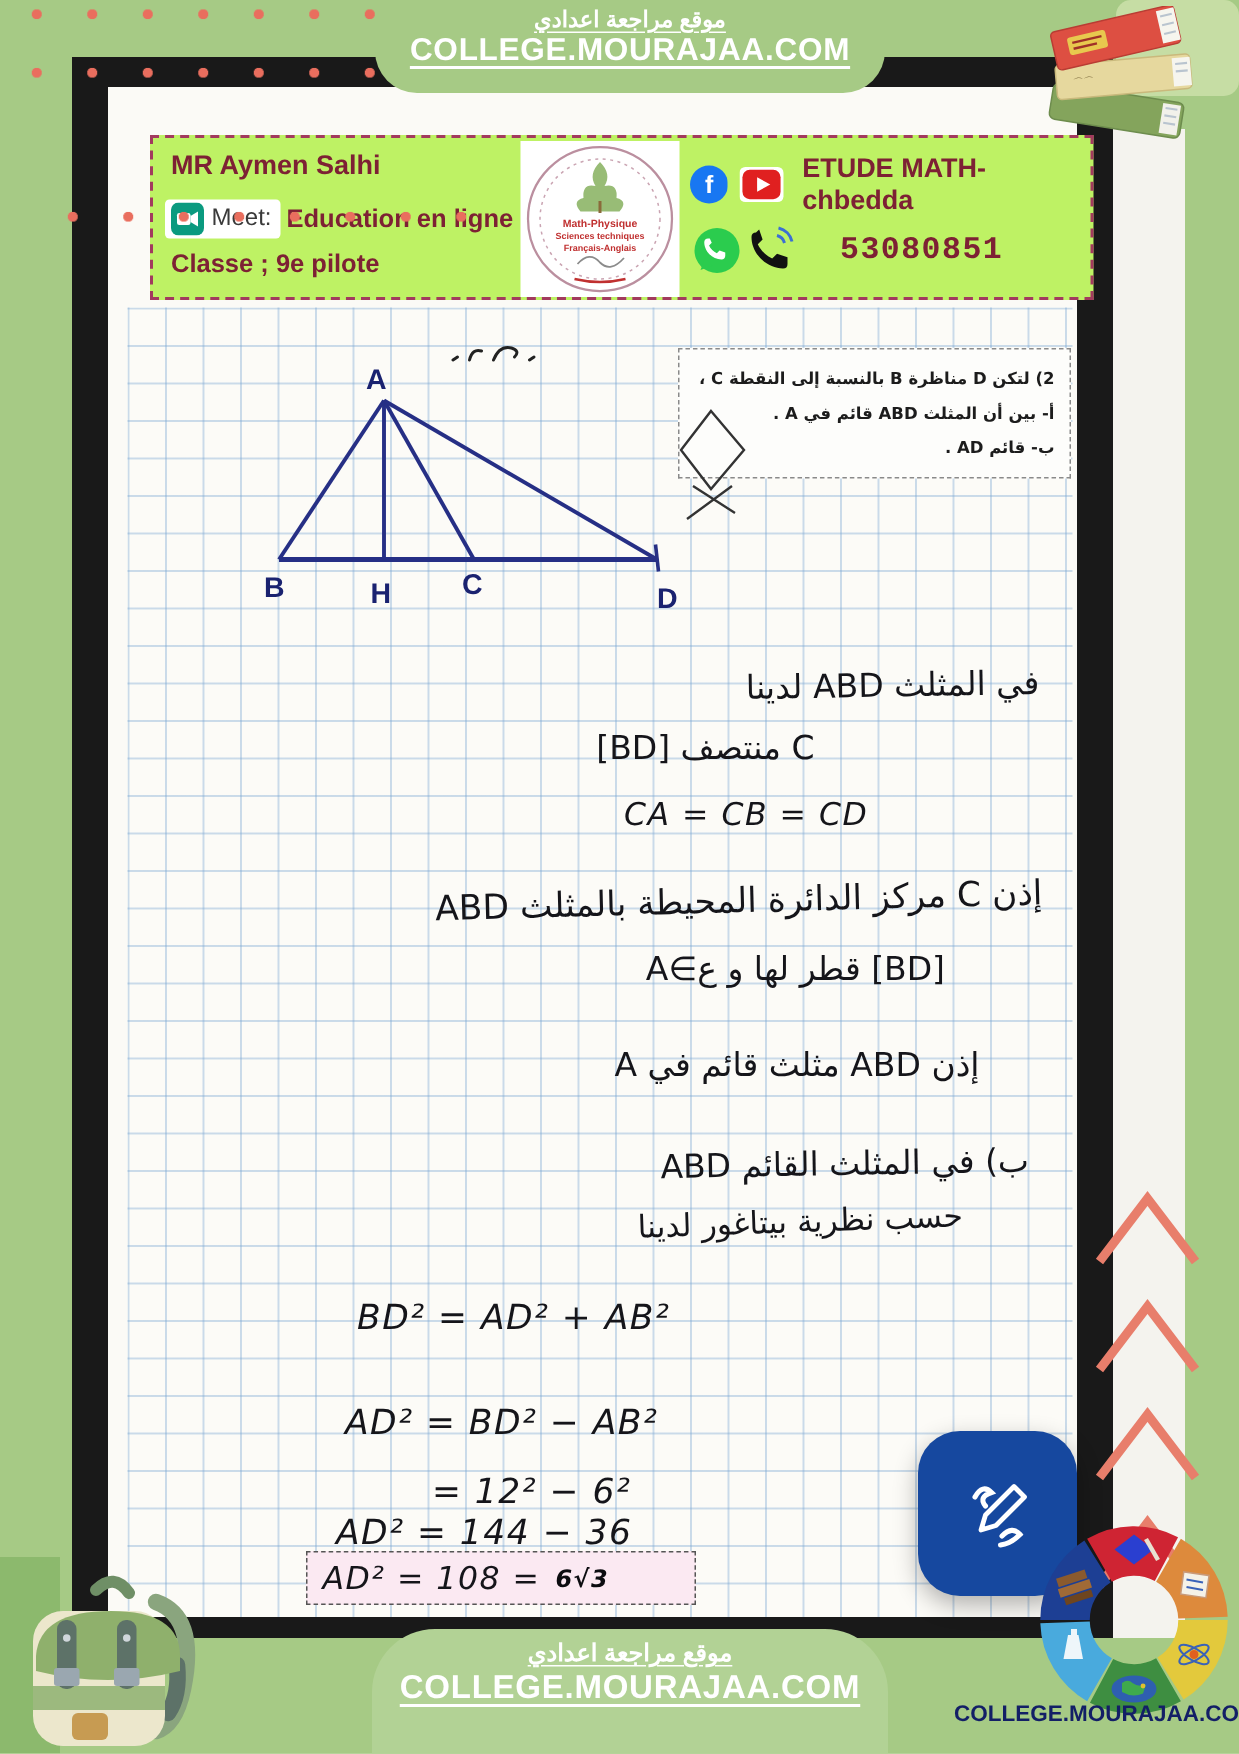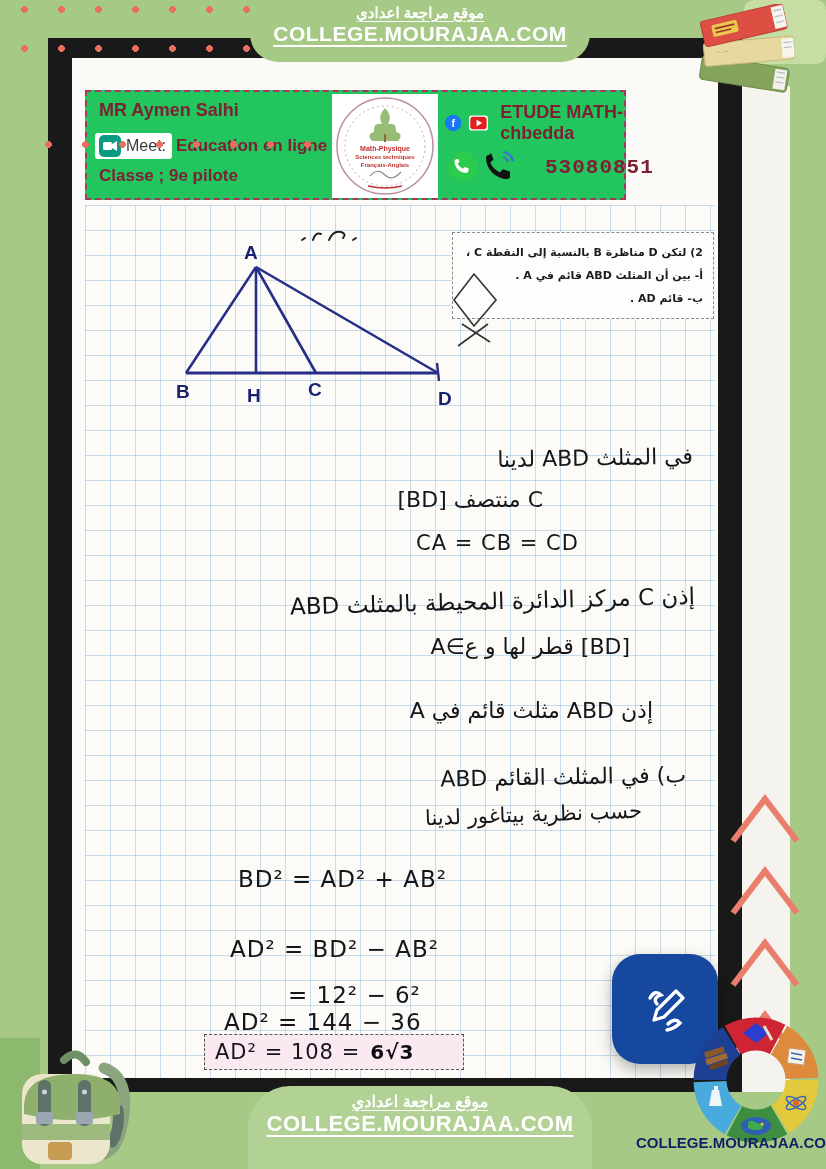--- a/index.html
+++ b/index.html
@@ -27,21 +27,21 @@
   .footer-txt .t2{font-size:22px;font-weight:bold;letter-spacing:.5px;text-decoration:underline;text-underline-offset:4px;}
 
   
   .dots{height:9px;background-image:radial-gradient(circle,#e96e5e 0 3.2px,rgba(0,0,0,0) 3.5px);
         background-size:37px 9px;background-repeat:repeat-x;z-index:25;}
 
   .lg-square{left:744px;top:0;width:82px;height:64px;background:#c6dda4;border-radius:10px;}
   .left-strip{left:0;top:1038px;width:40px;height:131px;background:#8cb96d;}
 
   
-  .card{left:85px;top:90px;width:541px;height:110px;background:#22c55e;
+  .card{left:100px;top:90px;width:629px;height:110px;background:#bef264;
         border:2px dashed #a23a5e;box-sizing:border-box;z-index:5;color:#7d2134;}
   .card .name{position:absolute;left:12px;top:8px;font-size:18px;font-weight:bold;}
   .card .meetrow{position:absolute;left:8px;top:38px;height:32px;display:flex;align-items:center;}
   .card .chip{background:#fff;border-radius:3px;display:flex;align-items:center;padding:3px 6px 3px 4px;height:26px;box-sizing:border-box;}
   .card .chip span{color:#3a3a3a;font-size:16px;margin-left:5px;}
   .card .meetval{font-size:17px;font-weight:bold;margin-left:4px;}
   .card .classe{position:absolute;left:12px;top:74px;font-size:17px;font-weight:bold;}
   .stampbox{position:absolute;left:245px;top:2px;width:106px;height:104px;background:#fff;}
   .card .row1{position:absolute;left:358px;top:10px;display:flex;align-items:center;gap:8px;}
   .card .row2{position:absolute;left:360px;top:58px;display:flex;align-items:center;gap:2px;font-family:Liberation Mono, monospace;}
@@ -50,26 +50,26 @@
 
   
   .problem{left:452px;top:232px;width:262px;box-sizing:border-box;background:#fdfdfb;
            border:1.5px dashed #8a8a8a;padding:8px 10px;direction:rtl;text-align:right;
            font-size:11px;font-weight:bold;color:#1c1c1c;line-height:2.1;z-index:6;
            font-family:"DejaVu Sans",sans-serif;}
 
   
   .hw{font-family:"DejaVu Sans",sans-serif;color:#15151a;z-index:7;}
   .ar{direction:rtl;text-align:right;}
-  .eq{letter-spacing:1px;}
+  .eq{letter-spacing:1px;font-style:italic;}
   .resbox{left:204px;top:1034px;width:260px;height:36px;background:#fbe9f2;
           border:1.5px dashed #555;box-sizing:border-box;display:flex;align-items:center;
           padding-left:10px;gap:10px;z-index:8;}
   .resbox .l{font-size:21px;}
-  .resbox .r{font-size:20px;font-weight:900;color:#0c0c10;}
+  .resbox .r{font-size:16px;font-weight:900;color:#0c0c10;}
 
   
   .fab{left:612px;top:954px;width:106px;height:110px;background:#16489f;border-radius:28px;
        box-shadow:0 6px 16px rgba(0,0,0,.3);z-index:20;display:flex;align-items:center;justify-content:center;cursor:pointer;}
 
   .chev{z-index:12;}
   .logo-caption{left:636px;top:1134px;width:184px;text-align:center;font-size:15px;
                 font-weight:bold;color:#131f66;z-index:32;letter-spacing:0;}
 </style>
 </head>

